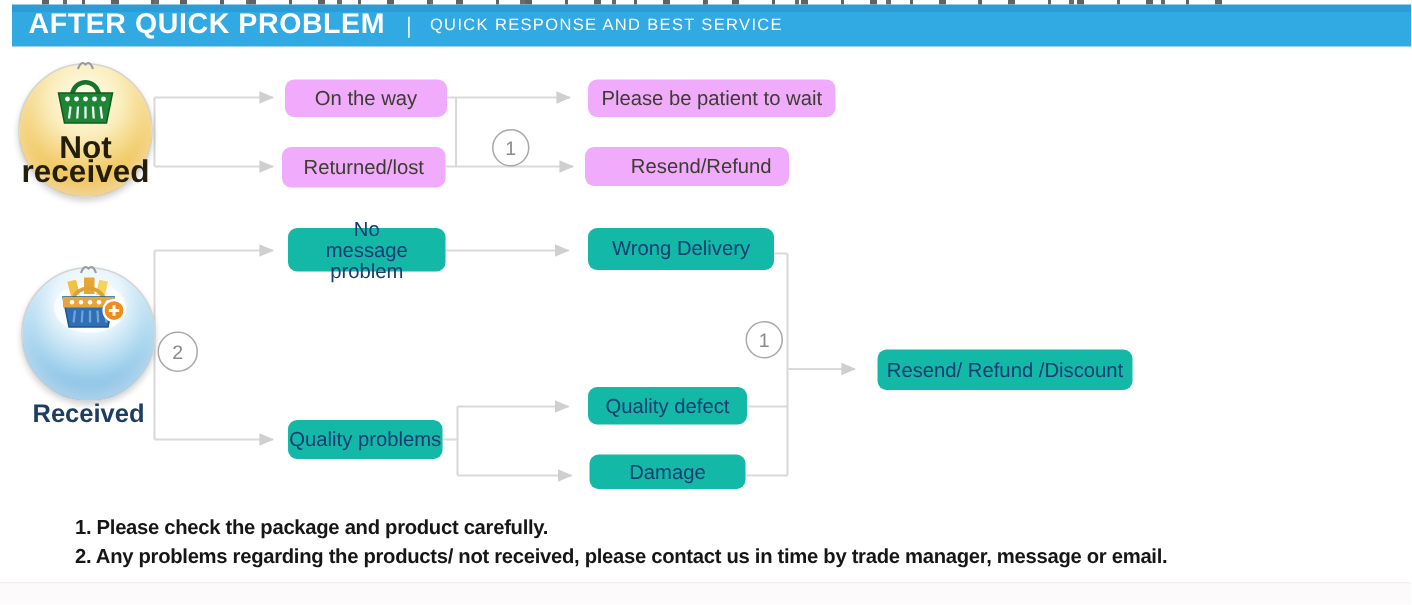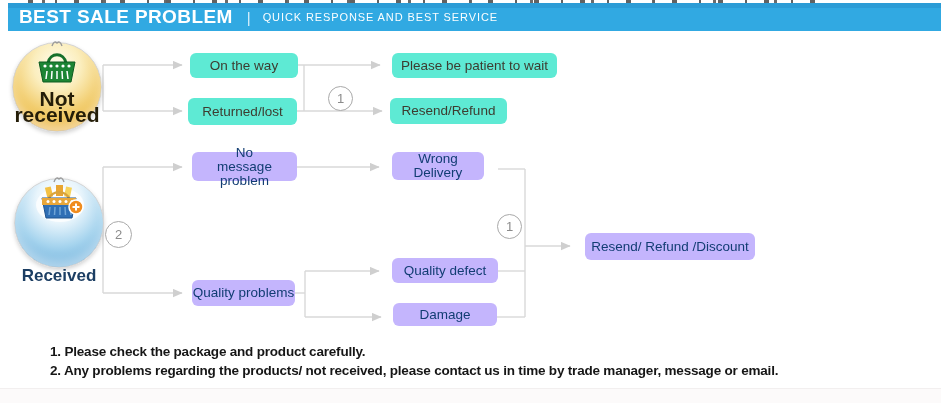--- a/index.html
+++ b/index.html
@@ -23,22 +23,22 @@
   .header-title{font-size:19px;font-weight:bold;letter-spacing:.4px;margin-left:11px;}
   .header-sep{font-size:15px;font-weight:300;color:#d9f1fc;margin:0 12px 0 14px;}
   .header-sub{font-size:11px;letter-spacing:.9px;color:#fbfeff;}
   
   .connectors{position:absolute;left:0;top:0;}
   
   .fbox{
     position:absolute;border-radius:6px;display:flex;align-items:center;justify-content:center;
     text-align:center;font-size:13.5px;line-height:14px;
   }
-  .fbox.yellow{background:#5eead4;color:#3d3c30;}
-  .fbox.blue{background:#c4b5fd;color:#123d73;}
+  .fbox.yellow{background:#f0abfc;color:#3d3c30;}
+  .fbox.blue{background:#14b8a6;color:#123d73;}
   
   .orb{
     position:absolute;border-radius:50%;
     box-shadow:0 2px 4px rgba(0,0,0,.18), inset 0 -6px 10px rgba(255,255,255,.45);
     border:1px solid #d4d4d4;
   }
   .orb.gold{background:radial-gradient(circle at 50% 26%,#fffdf0 0%,#fbeebe 30%,#f0c65d 66%,#e2a136 100%);}
   .orb.blue{background:radial-gradient(circle at 50% 24%,#ffffff 0%,#e9f5fc 28%,#a6d4ee 58%,#5ea6d7 92%,#86c0e2 100%);}
   .orb-label{position:absolute;left:0;width:100%;text-align:center;}
   .orb-label.gold{top:55%;font-size:21px;line-height:16px;font-weight:600;color:#241d08;}
@@ -58,21 +58,21 @@
   .bottom-strip{position:absolute;left:0;top:388px;width:941px;height:15px;background:#fcfafa;border-top:1px solid #f2efef;}
 </style>
 </head>
 <body>
 
 <div class="stage">
 
   <div class="top-crop"></div>
 
   <div class="header-bar">
-    <span class="header-title">BEST SALE PROBLEM</span>
+    <span class="header-title">AFTER QUICK PROBLEM</span>
     <span class="header-sep">|</span>
     <span class="header-sub">QUICK RESPONSE AND BEST SERVICE</span>
   </div>
 
   <svg class="connectors" width="941" height="403" viewBox="0 0 941 403">
     <defs>
       <marker id="arr" markerWidth="8" markerHeight="7" refX="6.5" refY="3" orient="auto">
         <path d="M0,0 L7,3 L0,6 Z" fill="#cfcfcf"></path>
       </marker>
     </defs>
@@ -161,32 +161,32 @@
 
   <div class="fbox yellow" style="left:190px;top:53px;width:108px;height:25px;">
     <span>On the way</span>
   </div>
   <div class="fbox yellow" style="left:188px;top:98px;width:109px;height:27px;">
     <span>Returned/lost</span>
   </div>
   <div class="fbox yellow" style="left:392px;top:53px;width:165px;height:25px;">
     <span>Please be patient to wait</span>
   </div>
-  <div class="fbox yellow" style="left:390px;top:98px;width:117px;height:26px;">
+  <div class="fbox yellow" style="left:390px;top:98px;width:117px;height:26px;padding-left:19px;">
     <span>Resend/Refund</span>
   </div>
 
   <div class="fbox blue" style="left:192px;top:152px;width:105px;height:29px;flex-direction:column;">
     <span>No</span>
     <span>message problem</span>
   </div>
   <div class="fbox blue" style="left:192px;top:280px;width:103px;height:26px;">
     <span>Quality problems</span>
   </div>
-  <div class="fbox blue" style="left:392px;top:152px;width:92px;height:28px;">
+  <div class="fbox blue" style="left:392px;top:152px;width:124px;height:28px;">
     <span>Wrong Delivery</span>
   </div>
   <div class="fbox blue" style="left:392px;top:258px;width:106px;height:25px;">
     <span>Quality defect</span>
   </div>
   <div class="fbox blue" style="left:393px;top:303px;width:104px;height:23px;">
     <span>Damage</span>
   </div>
   <div class="fbox blue" style="left:585px;top:233px;width:170px;height:27px;">
     <span>Resend/ Refund /Discount</span>

